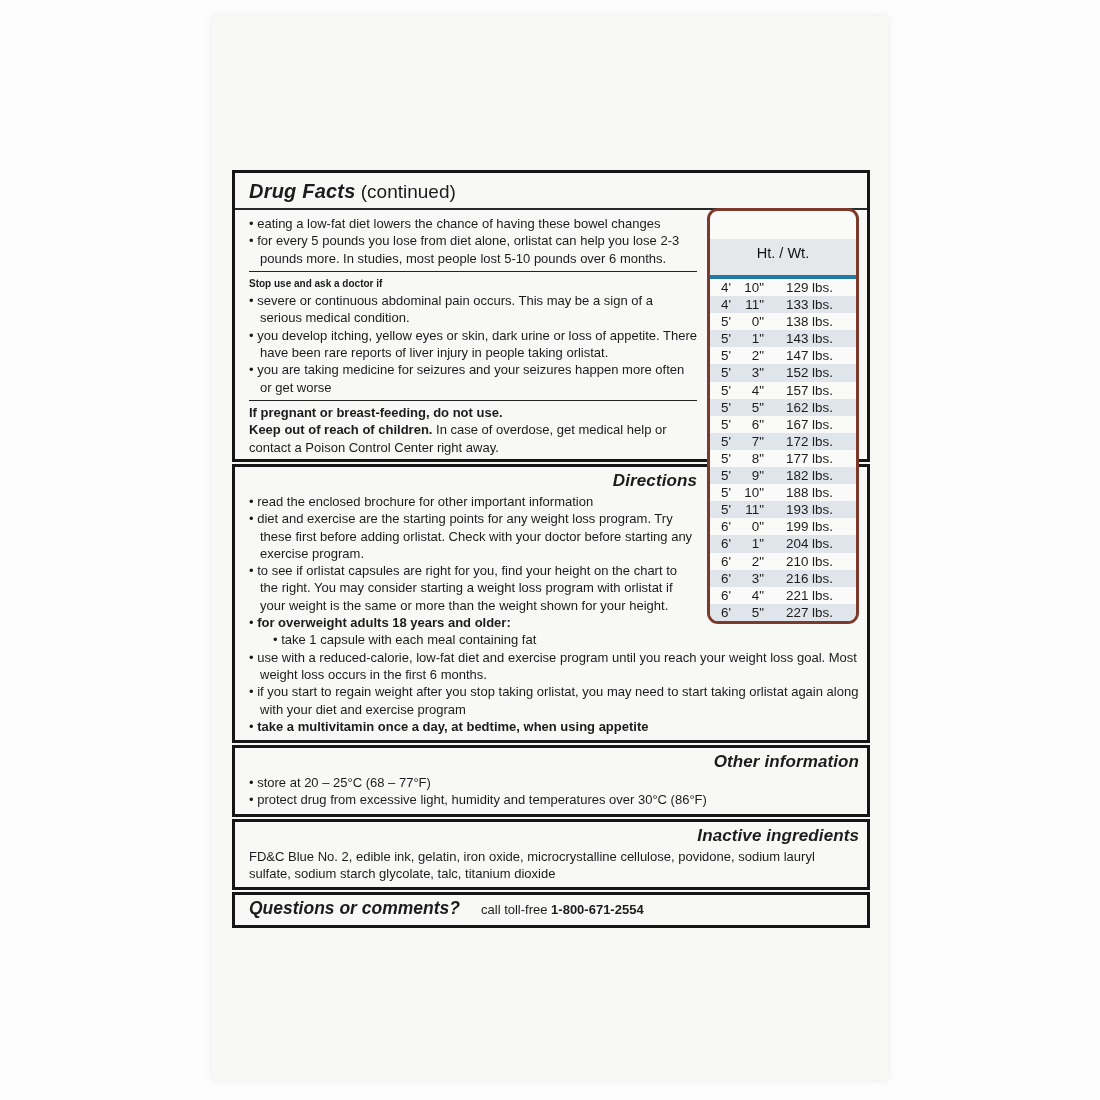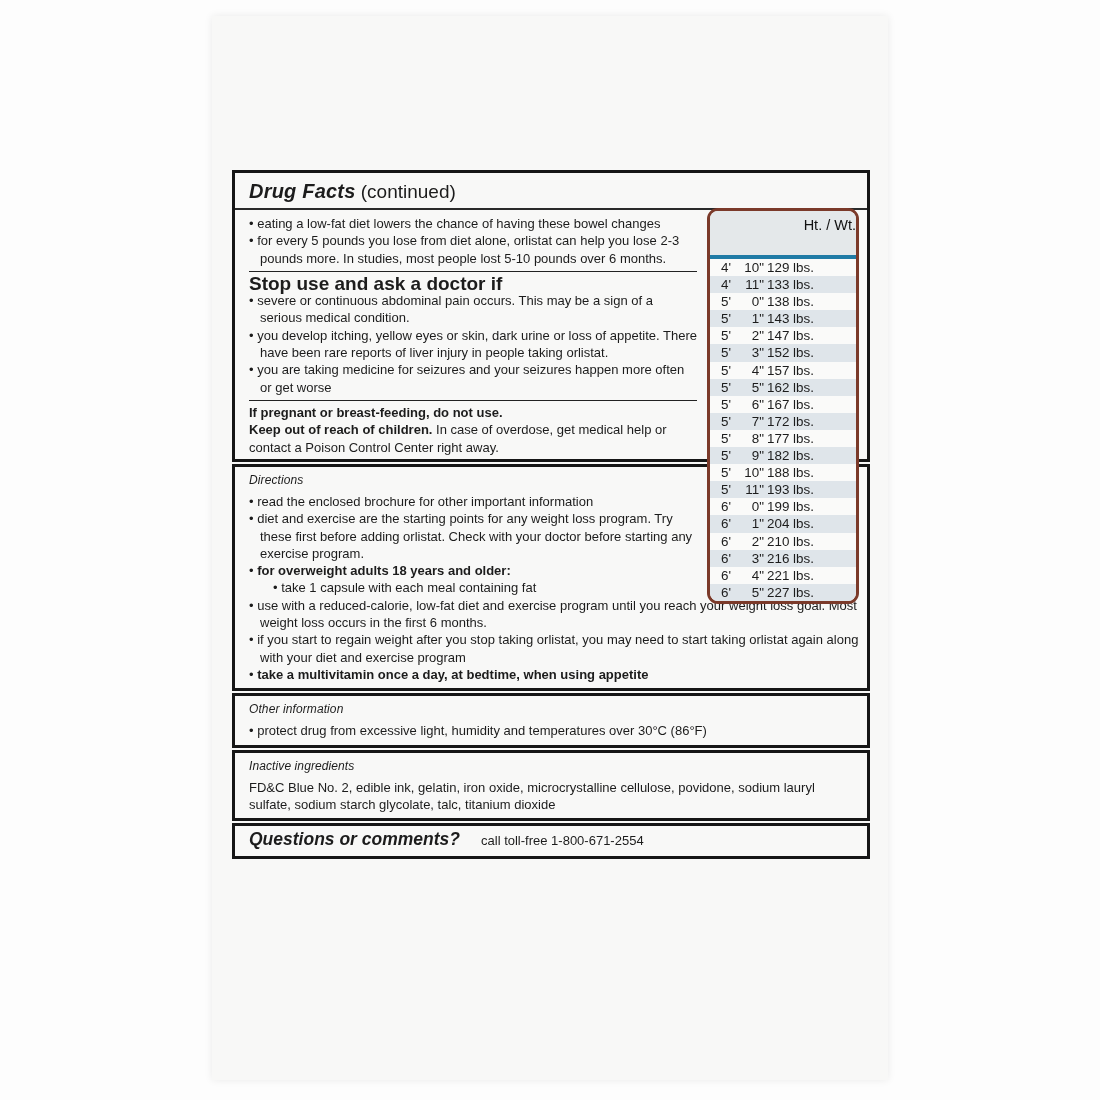--- a/index.html
+++ b/index.html
@@ -22,39 +22,39 @@
 
   ul.bullets { list-style:none; font-size:13px; line-height:17.3px; }
   ul.bullets li { padding-left:11px; text-indent:-11px; }
   ul.bullets li::before { content:"• "; }
   ul.sub { list-style:none; margin-left:13px; }
   ul.sub li { padding-left:11px; text-indent:-11px; }
   ul.sub li::before { content:"• "; }
   b { font-weight:bold; }
 
   .thin-rule { border:0; border-top:1.5px solid #222; margin:4px 162px 3px -6px; }
-  .subhead { font-size:19px; font-weight:bold; line-height:17.3px; }
+  .subhead { font-size:10px; font-weight:bold; line-height:17.3px; }
   .para { font-size:13px; line-height:17.3px; }
 
-  h2.sec { font-size:12px; font-weight:normal; font-style:italic; line-height:21px; margin-bottom:2px; letter-spacing:0.1px; }
+  h2.sec { font-size:17px; font-weight:bold; font-style:italic; line-height:21px; margin-bottom:2px; letter-spacing:0.1px;text-align:right; }
 
   .box-questions { padding-top:2px; padding-bottom:4px; }
   .q-line { font-size:13px; line-height:22px; }
   .q-head { font-size:17.5px; font-weight:bold; font-style:italic; margin-right:21px; }
-  .q-phone { font-weight:normal; }
+  .q-phone { font-weight:bold; }
 
   
   .htwt { position:absolute; left:475px; top:38px; width:152px; border:3px solid #7b3a2a; border-radius:11px; background:#fafaf9; overflow:hidden; z-index:5; }
-  .htwt-header { height:44px; line-height:28px; text-align:right; font-size:14.5px; background:#e4e8ea; color:#111; }
+  .htwt-header { height:36px; line-height:28px; text-align:center; font-size:14.5px; background:#e4e8ea; color:#111;margin-top:28px; }
   .htwt-blue { height:4px; }
   .ht-row { display:flex; height:17.1px; line-height:17.2px; font-size:13.4px; }
   .ht-row.alt { background:#dfe5ea; }
   .ht-ft { margin-left:11px; width:17px; }
   .ht-in { width:26px; text-align:right; }
-  .ht-wt { margin-left:3px; }
+  .ht-wt { margin-left:22px; }
 </style>
 </head>
 <body>
 
 <div class="stage">
   <div class="card">
     <div class="label-stack">
 
       <div class="fbox box-main">
         <div class="title-row">
@@ -77,32 +77,34 @@
         <p class="para"><b>If pregnant or breast-feeding, do not use.</b></p>
         <p class="para"><b>Keep out of reach of children.</b><span> In case of overdose, get medical help or contact a Poison Control Center right away.</span></p>
       </div>
 
       <div class="fbox">
         <div class="cutout2"></div>
         <h2 class="sec">Directions</h2>
         <ul class="bullets">
             <li>read the enclosed brochure for other important information</li>
             <li>diet and exercise are the starting points for any weight loss program. Try these first before adding orlistat. Check with your doctor before starting any exercise program.</li>
+            <li>to see if orlistat capsules are right for you, find your height on the chart to the right. You may consider starting a weight loss program with orlistat if your weight is the same or more than the weight shown for your height.</li>
             <li><b>for overweight adults 18 years and older:</b><ul class="sub">
                 <li>take 1 capsule with each meal containing fat</li>
               </ul></li>
             <li>use with a reduced-calorie, low-fat diet and exercise program until you reach your weight loss goal. Most weight loss occurs in the first 6 months.</li>
             <li>if you start to regain weight after you stop taking orlistat, you may need to start taking orlistat again along with your diet and exercise program</li>
             <li><b>take a multivitamin once a day, at bedtime, when using appetite</b></li>
           </ul>
       </div>
 
       <div class="fbox">
         <h2 class="sec">Other information</h2>
         <ul class="bullets">
+            <li>store at 20 – 25°C (68 – 77°F)</li>
             <li>protect drug from excessive light, humidity and temperatures over 30°C (86°F)</li>
           </ul>
       </div>
 
       <div class="fbox">
         <h2 class="sec">Inactive ingredients</h2>
         <p class="para">FD&amp;C Blue No. 2, edible ink, gelatin, iron oxide, microcrystalline cellulose, povidone, sodium lauryl sulfate, sodium starch glycolate, talc, titanium dioxide</p>
       </div>
 
       <div class="fbox box-questions">

